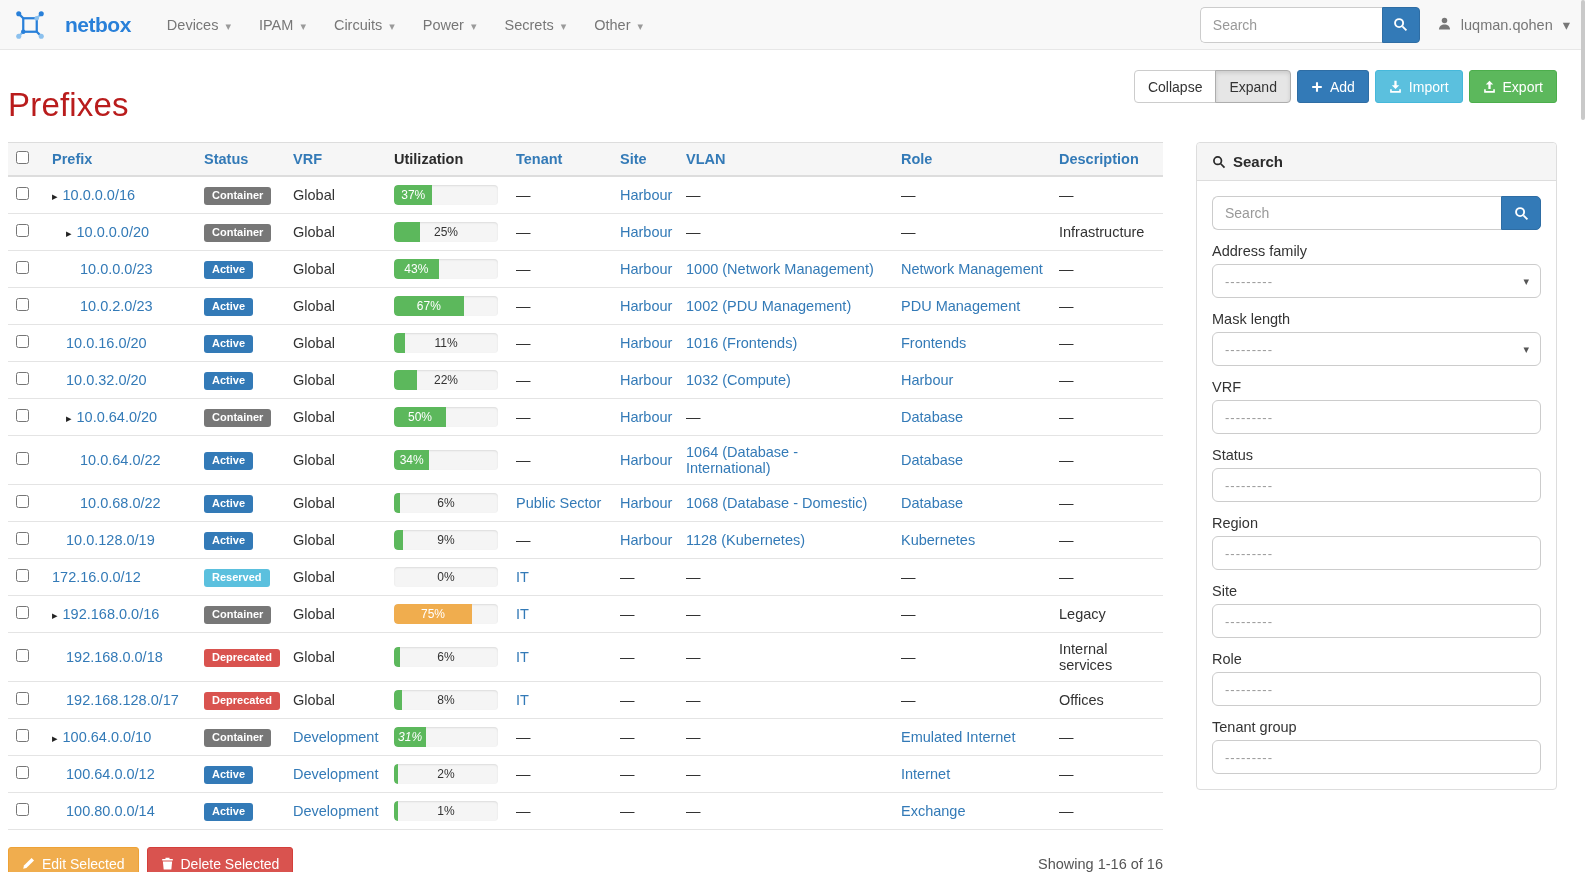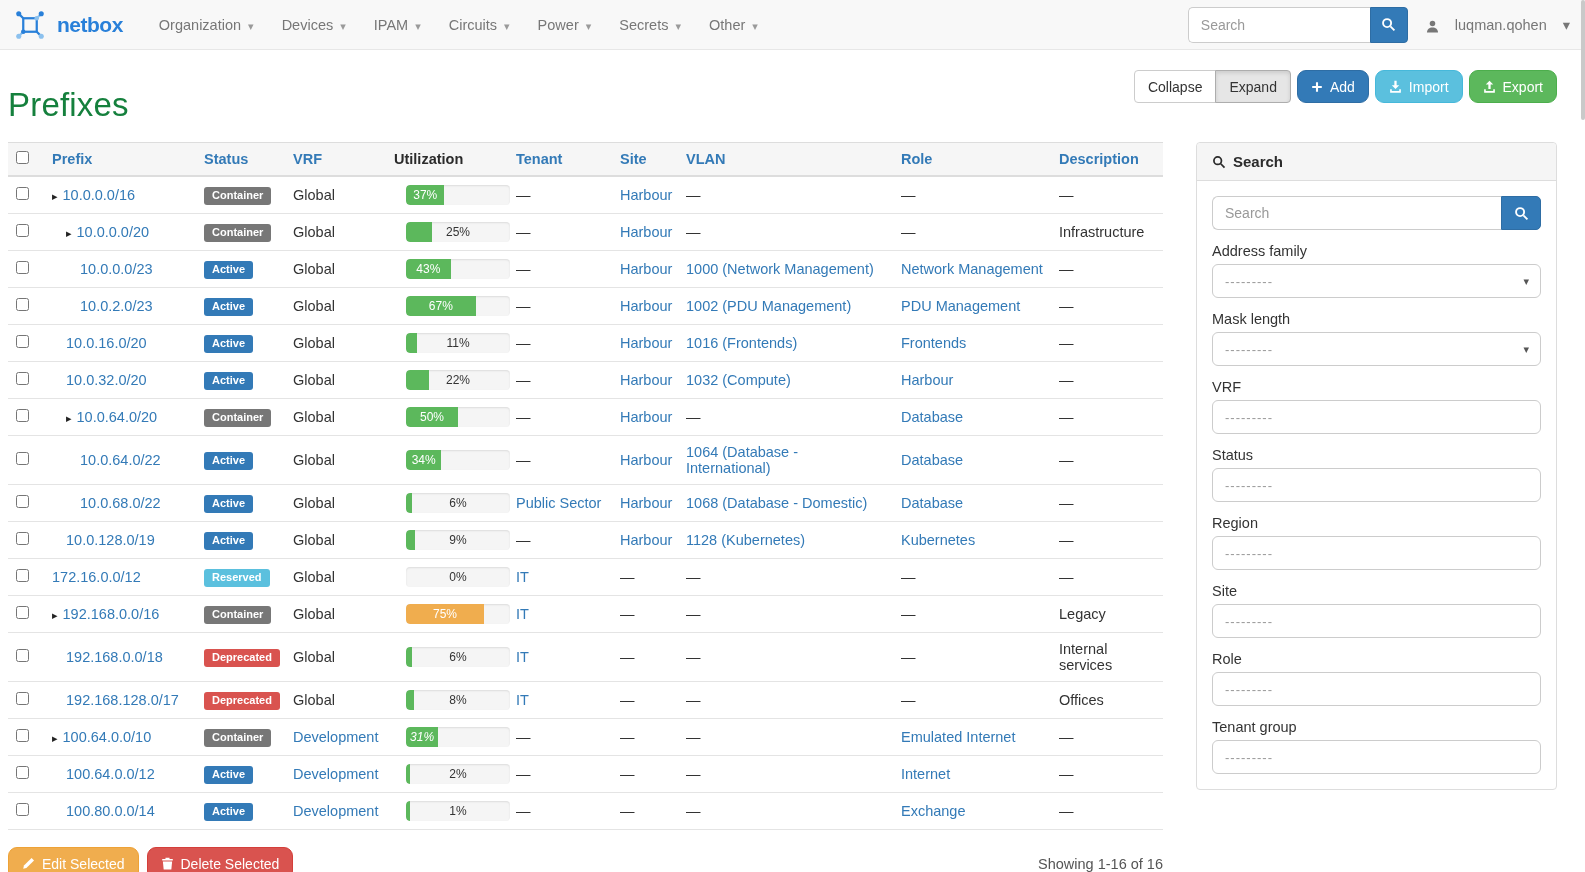--- a/index.html
+++ b/index.html
@@ -2,41 +2,41 @@
 <html><head>
 <meta charset="utf-8">
 <style>
   * { box-sizing: border-box; margin: 0; padding: 0; }
   html, body { width: 1585px; height: 872px; overflow: hidden; background: #fff;
     font-family: "Liberation Sans", sans-serif; font-size: 14px; color: #333; }
 
   
   .navbar { height: 50px; background: #f8f8f8; border-bottom: 1px solid #e7e7e7;
     display: flex; align-items: center; padding: 0 15px; }
-  .brand { display: flex; align-items: center; gap: 12px; margin-right: 22px; cursor: pointer; }
+  .brand { display: flex; align-items: center; gap: 20px; margin-right: 22px; cursor: pointer; }
   .brand-text { font-size: 21px; font-weight: bold; color: #2980d9; letter-spacing: -0.5px; }
   .nav-menu { display: flex; align-items: center; }
   .nav-item { padding: 15px 14px; color: #777; font-size: 14.5px; cursor: pointer; white-space: nowrap; }
   .nav-item .caret-glyph { font-size: 11px; color: #9a9a9a; margin-left: 3px; }
   .nav-right { margin-left: auto; display: flex; align-items: center; gap: 18px; }
   .nav-search { display: flex; }
   .nav-search input { width: 182px; height: 36px; border: 1px solid #ccc; border-right: none;
     border-radius: 5px 0 0 5px; padding: 0 12px; font-size: 14px; color: #555; outline: none; }
   .nav-search input::placeholder { color: #999; }
   .btn-search-nav { width: 38px; height: 36px; background: #337ab7; border: 1px solid #2e6da4;
     border-radius: 0 4px 4px 0; color: #fff; display: flex; align-items: center; justify-content: center; cursor: pointer; }
-  .user-box { display: flex; align-items: flex-end; gap: 16px; color: #777; font-size: 14.5px; cursor: pointer; }
+  .user-box { display: flex; align-items: flex-start; gap: 10px; color: #777; font-size: 14.5px; cursor: pointer; }
 
   
   .container { padding: 0 28px 0 8px; }
   .header-bar { display: flex; align-items: flex-start; justify-content: space-between; margin-top: 20px; height: 72px; }
-  .page-title { font-size: 33px; font-weight: 500; color: #15803d; margin-top: 16px; letter-spacing: 0.2px; }
+  .page-title { font-size: 33px; font-weight: 500; color: #b91c1c; margin-top: 16px; letter-spacing: 0.2px; }
   .toolbar { display: flex; gap: 6px; }
   .btn { display: inline-flex; align-items: center; gap: 7px; height: 33px; padding: 0 13px;
-    border-radius: 9px; font-size: 14px; cursor: pointer; border: 1px solid transparent; white-space: nowrap; }
+    border-radius: 3px; font-size: 14px; cursor: pointer; border: 1px solid transparent; white-space: nowrap; }
   .btn-group { display: flex; }
   .btn-default { background: #fff; border-color: #ccc; color: #333; }
   .btn-default.active { background: #e6e6e6; border-color: #adadad; box-shadow: inset 0 2px 4px rgba(0,0,0,.12); }
   .btn-group .btn:first-child { border-radius: 4px 0 0 4px; }
   .btn-group .btn:last-child { border-radius: 0 4px 4px 0; margin-left: -1px; }
   .btn-primary { background: #337ab7; border-color: #2e6da4; color: #fff; }
   .btn-info { background: #5bc0de; border-color: #46b8da; color: #fff; }
   .btn-success { background: #5cb85c; border-color: #4cae4c; color: #fff; }
   .btn-warning { background: #f0ad4e; border-color: #eea236; color: #fff; }
   .btn-danger { background: #d9534f; border-color: #d43f3a; color: #fff; }
@@ -59,21 +59,21 @@
   .c-site { width: 66px; }
   .c-vlan { width: 215px; }
   .c-role { width: 158px; }
   .c-desc { width: 112px; }
   .lnk { color: #337ab7; text-decoration: none; cursor: pointer; }
   .indent { display: inline-block; height: 1px; }
   .arrow { color: #222; font-size: 11px; margin-right: 5px; }
   .badge-status { display: inline-block; color: #fff; font-size: 11px; font-weight: bold;
     padding: 3px 8px 4px; border-radius: 3px; line-height: 1; }
   .progress { position: relative; width: 104px; height: 20px; background: #f5f5f5; border-radius: 4px;
-    box-shadow: inset 0 1px 2px rgba(0,0,0,.1); overflow: hidden; margin-left: 12px; }
+    box-shadow: inset 0 1px 2px rgba(0,0,0,.1); overflow: hidden; }
   .progress .fill { height: 100%; color: #fff; font-size: 12px; line-height: 20px; text-align: center; border-radius: 4px 0 0 4px; }
   .progress .plabel { position: absolute; left: 0; right: 0; top: 0; text-align: center;
     font-size: 12px; line-height: 20px; color: #333; }
   .dash { color: #333; }
 
   .table-footer { display: flex; align-items: center; justify-content: space-between; margin-top: 17px; }
   .footer-btns { display: flex; gap: 8px; }
   .showing { color: #555; font-size: 14.5px; }
 
   
@@ -120,21 +120,20 @@
       <circle cx="5" cy="5" r="3.4" fill="#2980d9"></circle>
         <circle cx="35" cy="5" r="3.4" fill="#2980d9"></circle>
       <circle cx="5" cy="35" r="3.4" fill="#8cc1ee"></circle>
         <circle cx="35" cy="35" r="3.4" fill="#8cc1ee"></circle>
       <circle cx="11" cy="29" r="3" fill="#2980d9"></circle>
         <circle cx="29" cy="11" r="3" fill="#8cc1ee"></circle>
     </svg>
     <span class="brand-text">netbox</span>
   </div>
   <div class="nav-menu">
-    <div class="nav-item"><span>Organization</span> <span class="caret-glyph">▾</span></div>
     <div class="nav-item"><span>Devices</span> <span class="caret-glyph">▾</span></div>
     <div class="nav-item"><span>IPAM</span> <span class="caret-glyph">▾</span></div>
     <div class="nav-item"><span>Circuits</span> <span class="caret-glyph">▾</span></div>
     <div class="nav-item"><span>Power</span> <span class="caret-glyph">▾</span></div>
     <div class="nav-item"><span>Secrets</span> <span class="caret-glyph">▾</span></div>
     <div class="nav-item"><span>Other</span> <span class="caret-glyph">▾</span></div>
   </div>
   <div class="nav-right">
     <div class="nav-search">
       <input type="text" placeholder="Search" style="">

